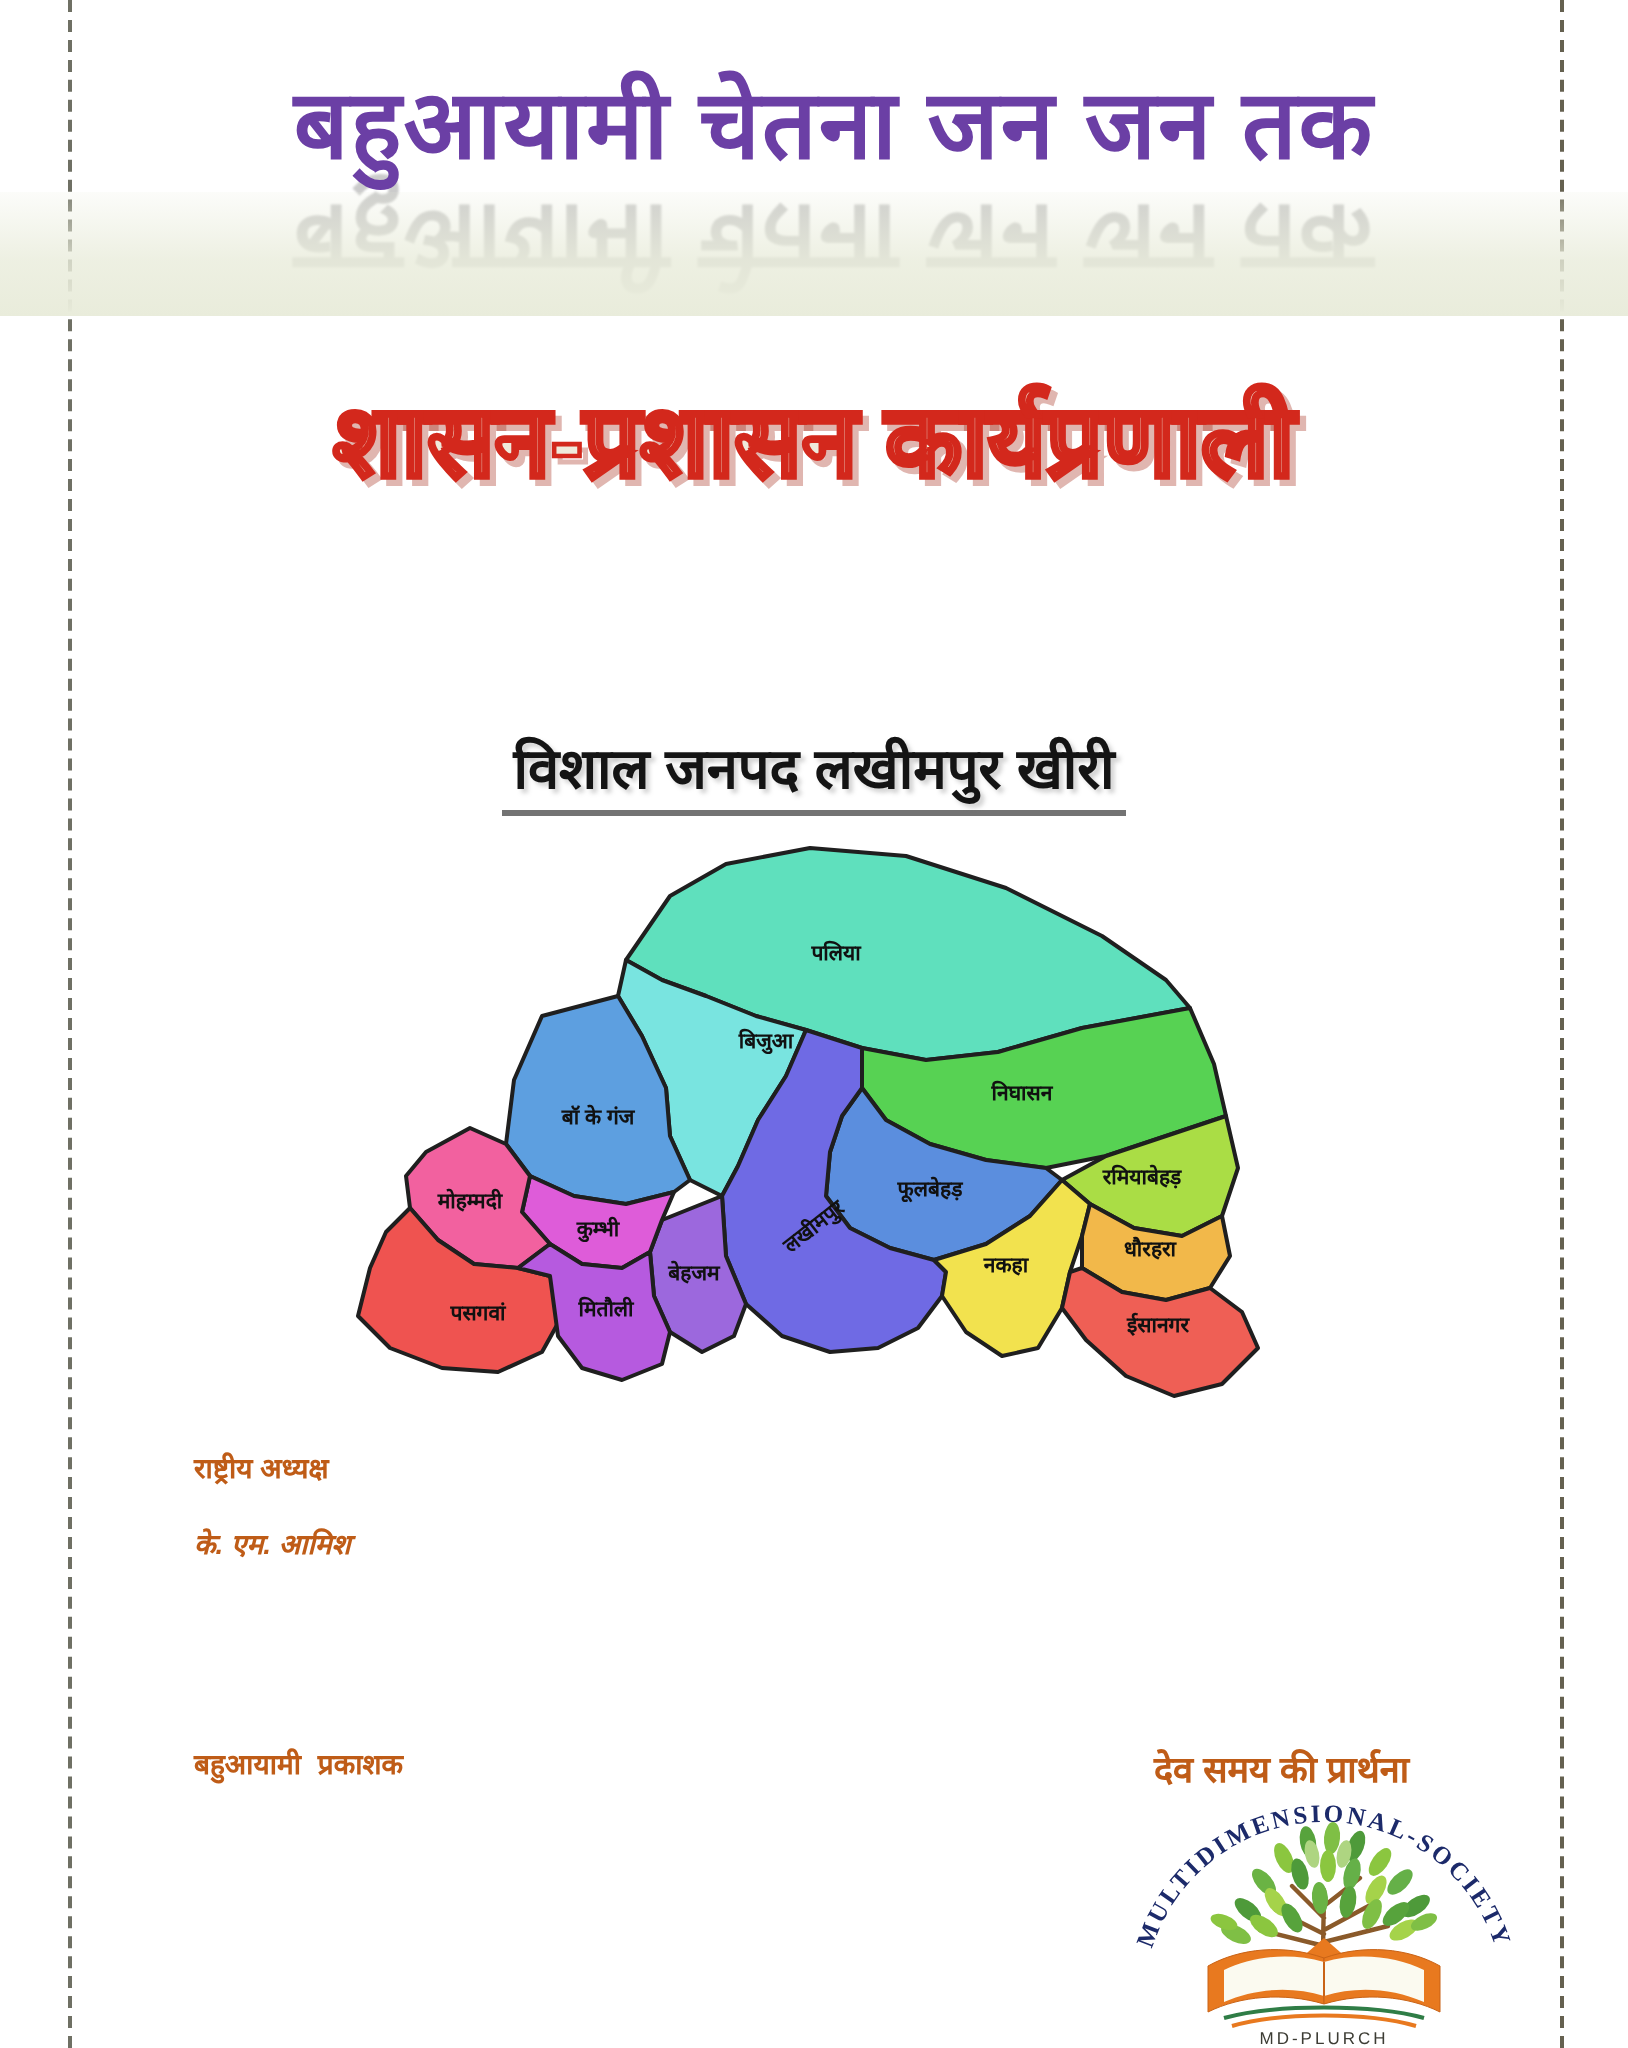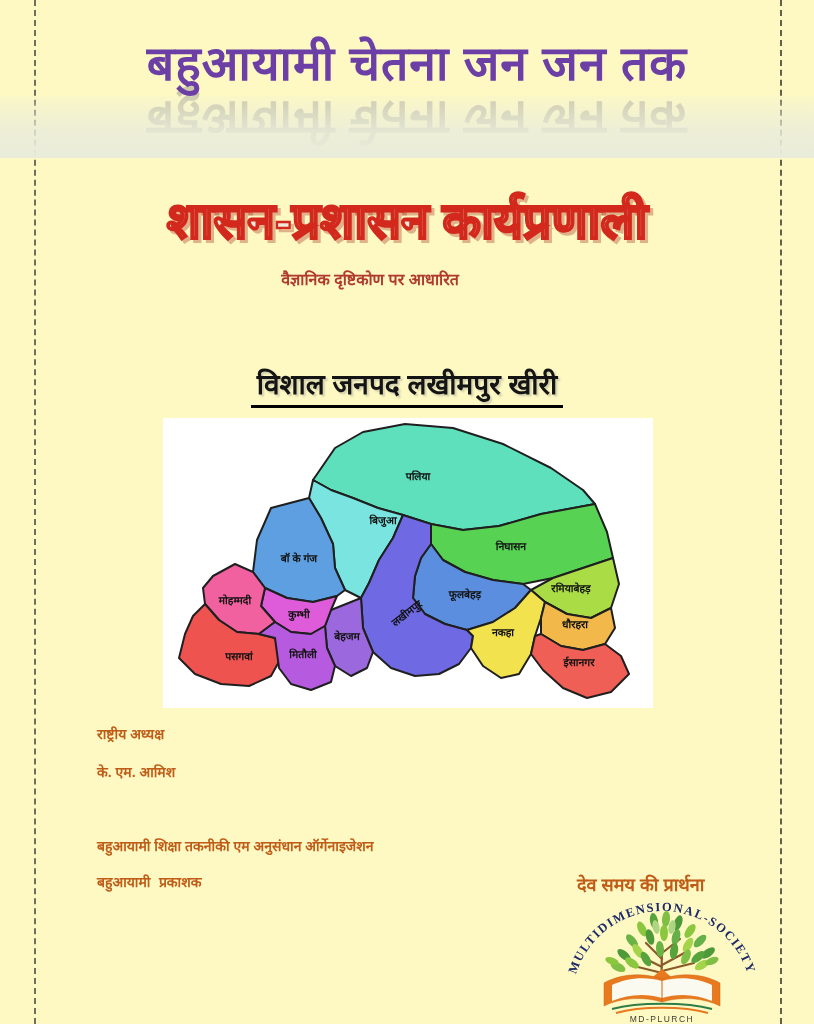--- a/index.html
+++ b/index.html
@@ -1,21 +1,21 @@
 <!DOCTYPE html>
 <html><head>
 <meta charset="utf-8">
 <style>
   * { margin:0; padding:0; box-sizing:border-box; }
   html,body { background:#cfcfcf; }
   .page {
     position:relative;
     width:814px; height:1024px;
     margin:0 auto;
-    background:#fef9c3;
+    background:#ffffff;
     overflow:hidden;
     font-family:"Liberation Sans", sans-serif;
   }
   .rule-left, .rule-right {
     position:absolute; top:0; bottom:0; width:0;
   }
   .rule-left  { left:34px;  border-left:2px dashed #57584a; opacity:.85; }
   .rule-right { left:780px; border-left:2px dashed #55503e; opacity:.9; }
 
   .title {
@@ -51,37 +51,37 @@
     position:absolute; top:268px; left:0; width:740px;
     text-align:center;
     font-size:16px; font-weight:bold; color:#b03a2e;
   }
   .map-heading-wrap {
     position:absolute; top:364px; left:0; right:0; text-align:center;
   }
   .map-heading {
     display:inline-block;
     font-size:28px; font-weight:bold; color:#141414;
-    border-bottom:3px solid #000000; padding:0 6px 3px 6px;
+    border-bottom:3px solid #737373; padding:0 6px 3px 6px;
     text-shadow:2px 2px 2px rgba(130,130,130,0.35);
   }
   .map-box {
     position:absolute; top:418px; left:163px;
     width:490px; height:290px; background:#ffffff;
   }
   .map-label {
     font-family:"Liberation Sans", sans-serif;
     font-size:10.5px; font-weight:600; fill:#111111;
   }
   .footer-text {
     position:absolute; left:97px;
     font-size:14px; font-weight:bold; color:#bf5c17;
   }
   .role-title   { top:724px; }
-  .person-name  { top:762px; }
+  .person-name  { top:762px;font-style:italic; }
   .organization { top:836px; }
   .publisher    { top:872px;font-family:Liberation Mono, monospace; }
   .right-note   {
     position:absolute; left:577px; top:872px;
     font-size:18px; font-weight:bold; color:#bf5c17;
   }
   .logo-svg { position:absolute; left:552px; top:893px; }
   .logo-arc-text {
     font-family:"Liberation Serif", serif;
     font-size:12.5px; font-weight:bold; fill:#1c2a6a; letter-spacing:1.5px;
@@ -102,21 +102,20 @@
   <div class="title-reflection">बहुआयामी चेतना जन जन तक</div>
   <div class="reflection-fade"></div>
   <div class="title">बहुआयामी चेतना जन जन तक</div>
 
 
   <svg class="main-heading-svg" width="680" height="78" viewBox="0 0 680 78">
     <text class="heading-shadow" x="343" y="58" text-anchor="middle">शासन-प्रशासन  कार्यप्रणाली</text>
     <text class="heading-main" x="340" y="55" text-anchor="middle">शासन-प्रशासन  कार्यप्रणाली</text>
   </svg>
 
-  <div class="tagline">वैज्ञानिक दृष्टिकोण पर आधारित</div>
 
   <div class="map-heading-wrap">
     <span class="map-heading">विशाल जनपद लखीमपुर खीरी</span>
   </div>
 
   <div class="map-box">
     <svg id="map-svg" width="474" height="290" viewBox="0 0 474 290">
         <polygon points="150,62 172,30 200,14 242,6 290,10 340,26 388,50 420,72 432,86 378,96 336,108 300,112 268,106 240,97 215,90 190,80 168,72" fill="#5fe0bd" stroke="#1f1f1f" stroke-width="2" stroke-linejoin="round"></polygon>
         <polygon points="150,62 168,72 190,80 215,90 240,97 230,120 216,142 206,165 198,180 182,172 172,150 170,126 158,100 146,80" fill="#79e4e0" stroke="#1f1f1f" stroke-width="2" stroke-linejoin="round"></polygon>
         <polygon points="108,90 146,80 158,100 170,126 172,150 182,172 174,178 150,184 124,180 102,170 90,154 94,122" fill="#5d9fe0" stroke="#1f1f1f" stroke-width="2" stroke-linejoin="round"></polygon>
@@ -145,21 +144,20 @@
         <text x="76" y="242" text-anchor="middle" class="map-label">पसगवां</text>
         <text x="140" y="240" text-anchor="middle" class="map-label">मितौली</text>
         <text x="340" y="218" text-anchor="middle" class="map-label">नकहा</text>
         <text x="412" y="210" text-anchor="middle" class="map-label">धौरहरा</text>
         <text x="416" y="248" text-anchor="middle" class="map-label">ईसानगर</text>
       </svg>
   </div>
 
   <div class="footer-text role-title">राष्ट्रीय अध्यक्ष</div>
   <div class="footer-text person-name">के. एम. आमिश</div>
-  <div class="footer-text organization">बहुआयामी शिक्षा तकनीकी एम अनुसंधान ऑर्गेनाइजेशन</div>
   <div class="footer-text publisher">बहुआयामी प्रकाशक</div>
   <div class="right-note">देव समय की प्रार्थना</div>
 
   <svg class="logo-svg" width="220" height="131" viewBox="0 0 220 131">
     <defs>
       <path id="logoArc" d="M 20,108 A 90,90 0 0 1 200,108" fill="none"></path>
     </defs>
     <text class="logo-arc-text">
       <textPath href="#logoArc" xlink:href="#logoArc" startOffset="50%" text-anchor="middle">MULTIDIMENSIONAL-SOCIETY</textPath>
     </text>

